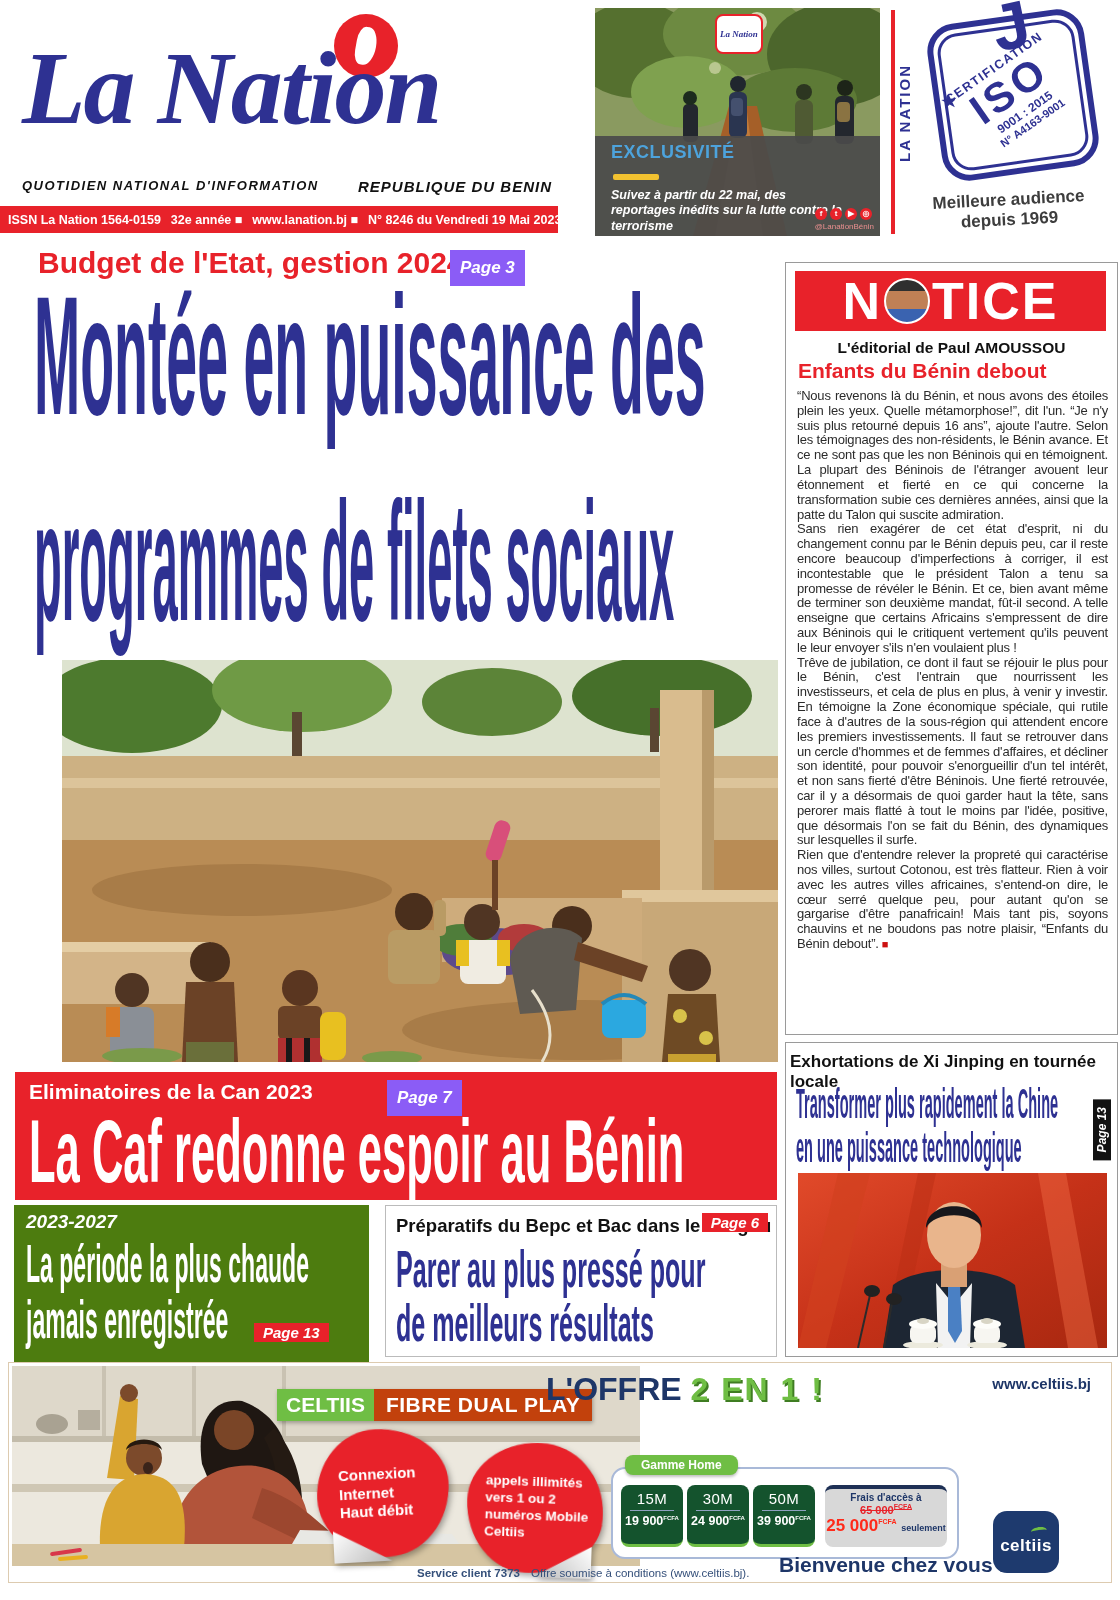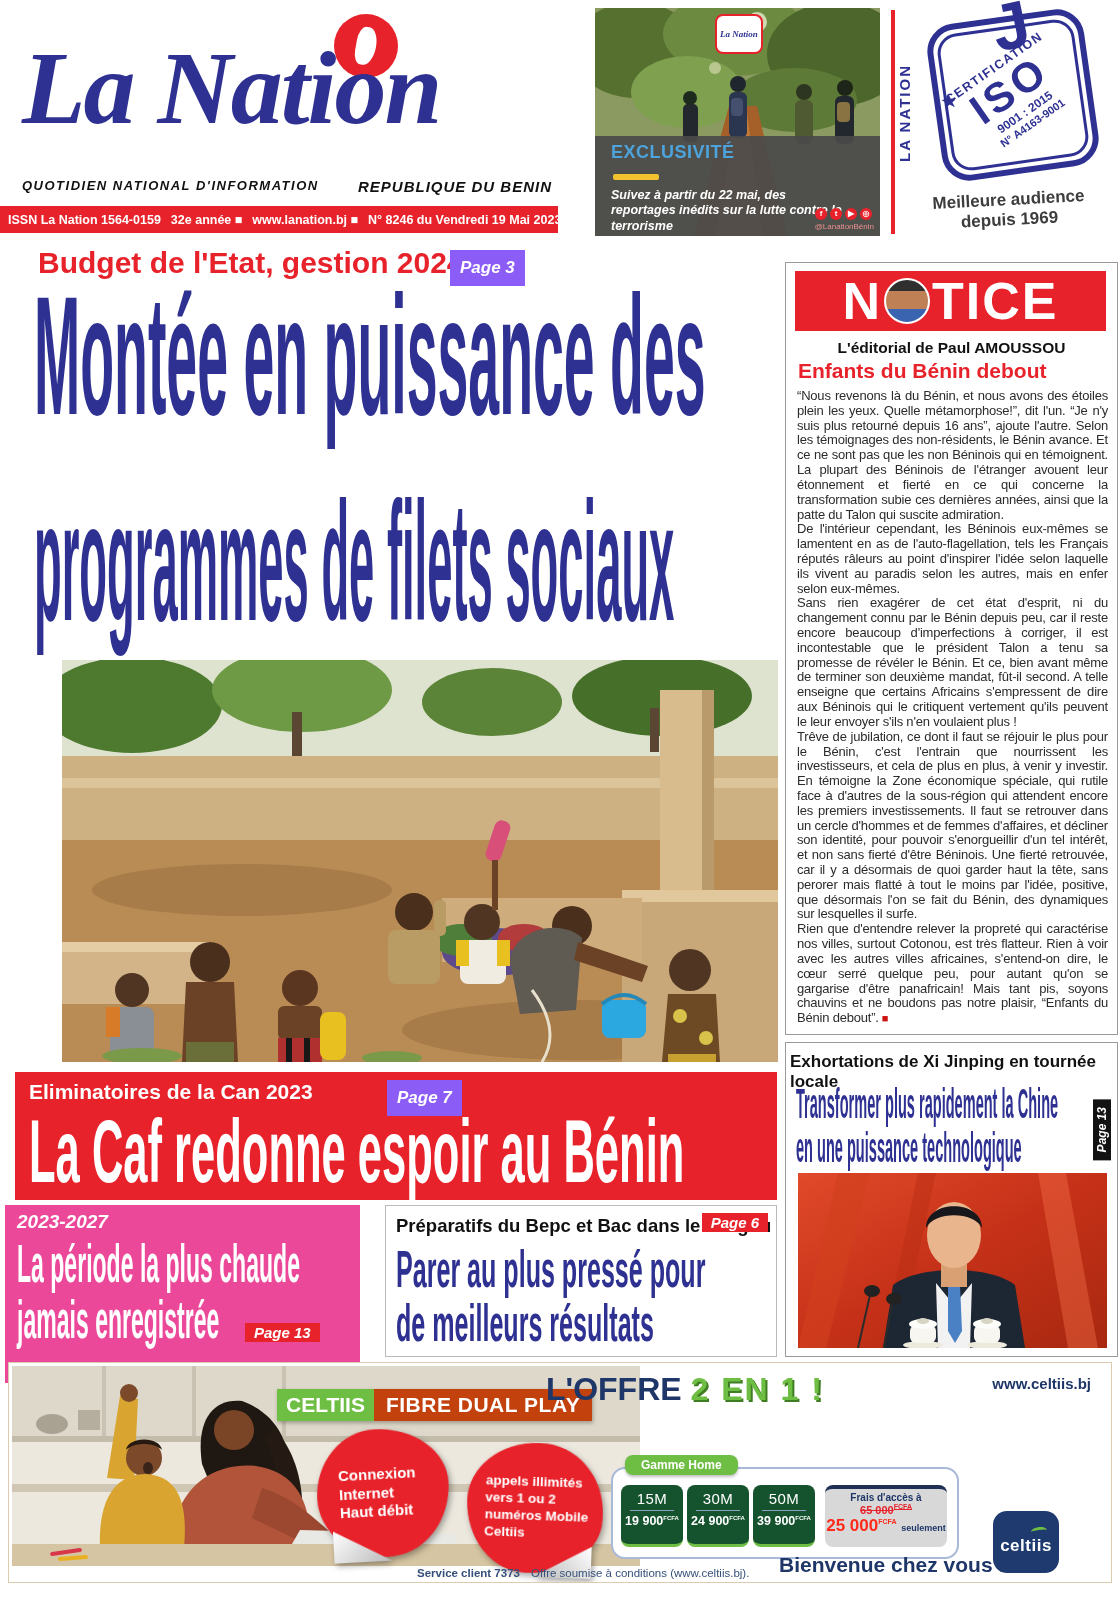--- a/index.html
+++ b/index.html
@@ -73,21 +73,21 @@
   .xi-badge { position:absolute; right:6px; top:56px; background:#121212; color:#fff; font-style:italic; font-weight:bold; font-size:12px; padding:8px 2px; writing-mode:vertical-rl; transform:rotate(180deg); }
   #xi-photo { position:absolute; left:12px; top:130px; width:309px; height:175px; }
 
   
   #can-band { position:absolute; left:15px; top:1072px; width:762px; height:128px; background:#e8222a; }
   .can-kicker { position:absolute; left:14px; top:8px; color:#fff; font-weight:bold; font-size:21px; }
   #can-badge { position:absolute; left:372px; top:8px; }
   #can-hl { position:absolute; left:14px; top:34px; font-size:64px; color:#fff; transform:scale(0.68,1.4); }
 
   
-  #climate-box { position:absolute; left:5px; top:1205px; width:355px; height:178px; background:#ec4899; }
+  #climate-box { position:absolute; left:14px; top:1205px; width:355px; height:178px; background:#4d7c0f; }
   .climate-kicker { position:absolute; left:12px; top:6px; color:#fff; font-weight:bold; font-style:italic; font-size:19px; }
   #cl-hl1 { position:absolute; left:12px; top:32px; font-size:36px; color:#fff; transform:scale(0.64,1.5); }
   #cl-hl2 { position:absolute; left:12px; top:88px; font-size:36px; color:#fff; transform:scale(0.64,1.5); }
   #climate-badge { position:absolute; left:240px; top:118px; }
 
   
   #bepc-box { position:absolute; left:385px; top:1205px; width:392px; height:152px; background:#fff; border:1.5px solid #bbb; }
   .bepc-kicker { position:absolute; left:10px; top:9px; font-size:18.5px; font-weight:bold; color:#111; }
   #bepc-badge { position:absolute; right:8px; top:7px; }
   #bp-hl1 { position:absolute; left:10px; top:38px; font-size:38px; color:#2e3192; transform:scale(0.66,1.35); }
@@ -278,21 +278,20 @@
 <div id="editorial">
   <div class="notice-bar">
     <span class="notice-txt">N</span>
     <span class="portrait"></span>
     <span class="notice-txt">TICE</span>
   </div>
   <div class="ed-byline">L'éditorial de Paul AMOUSSOU</div>
   <div class="ed-title">Enfants du Bénin debout</div>
   <div class="ed-body">
     <p>“Nous revenons là du Bénin, et nous avons des étoiles plein les yeux. Quelle métamorphose!”, dit l'un. “Je n'y suis plus retourné depuis 16 ans”, ajoute l'autre. Selon les témoignages des non-résidents, le Bénin avance. Et ce ne sont pas que les non Béninois qui en témoignent. La plupart des Béninois de l'étranger avouent leur étonnement et fierté en ce qui concerne la transformation subie ces dernières années, ainsi que la patte du Talon qui suscite admiration.</p>
-    <p>De l'intérieur cependant, les Béninois eux-mêmes se lamentent en as de l'auto-flagellation, tels les Français réputés râleurs au point d'inspirer l'idée selon laquelle ils vivent au paradis selon les autres, mais en enfer selon eux-mêmes.</p>
     <p>Sans rien exagérer de cet état d'esprit, ni du changement connu par le Bénin depuis peu, car il reste encore beaucoup d'imperfections à corriger, il est incontestable que le président Talon a tenu sa promesse de révéler le Bénin. Et ce, bien avant même de terminer son deuxième mandat, fût-il second. A telle enseigne que certains Africains s'empressent de dire aux Béninois qui le critiquent vertement qu'ils peuvent le leur envoyer s'ils n'en voulaient plus !</p>
     <p>Trêve de jubilation, ce dont il faut se réjouir le plus pour le Bénin, c'est l'entrain que nourrissent les investisseurs, et cela de plus en plus, à venir y investir. En témoigne la Zone économique spéciale, qui rutile face à d'autres de la sous-région qui attendent encore les premiers investissements. Il faut se retrouver dans un cercle d'hommes et de femmes d'affaires, et décliner son identité, pour pouvoir s'enorgueillir d'un tel intérêt, et non sans fierté d'être Béninois. Une fierté retrouvée, car il y a désormais de quoi garder haut la tête, sans perorer mais flatté à tout le moins par l'idée, positive, que désormais l'on se fait du Bénin, des dynamiques sur lesquelles il surfe.</p>
     <p><span>Rien que d'entendre relever la propreté qui caractérise nos villes, surtout Cotonou, est très flatteur. Rien à voir avec les autres villes africaines, s'entend-on dire, le cœur serré quelque peu, pour autant qu'on se gargarise d'être panafricain! Mais tant pis, soyons chauvins et ne boudons pas notre plaisir, “Enfants du Bénin debout”.</span><span class="end-mark">■</span></p>
   </div>
 </div>
 
 <div id="xi-box">
   <div class="xi-kicker">Exhortations de Xi Jinping en tournée locale</div>
   <span id="xi-hl1" class="cond">Transformer plus rapidement la Chine</span>
   <span id="xi-hl2" class="cond">en une puissance technologique</span>

